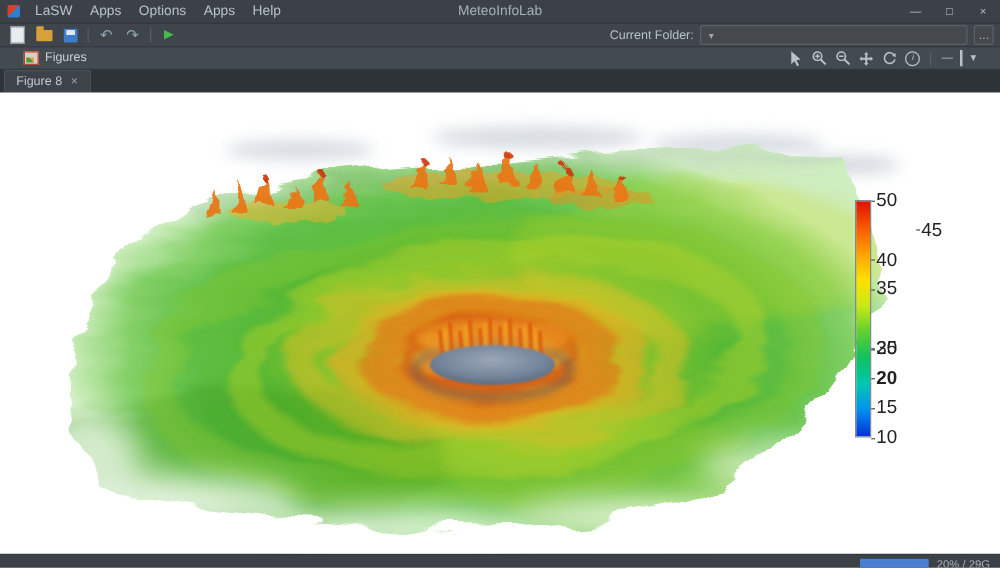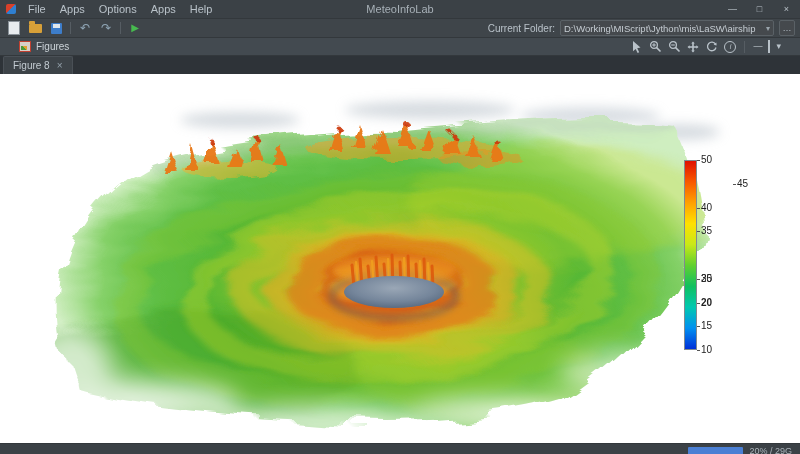--- a/index.html
+++ b/index.html
@@ -47,34 +47,34 @@
   .glyph{color:#b9c2c9;font-size:9px;line-height:1;}
   .tabbar{height:18px;background:#2e3338;display:flex;align-items:flex-end;padding-left:3px;}
   .tab{height:17px;background:#3d4348;display:flex;align-items:center;gap:7px;padding:0 9px;
        font-size:10px;color:#c3cbd1;border:1px solid #4a5056;border-bottom:none;
        border-radius:2px 2px 0 0;}
   .tab-close{color:#93a0aa;font-size:10px;line-height:1;}
   .content{position:relative;width:800px;height:369px;background:#ffffff;overflow:hidden;}
   .colorbar{position:absolute;left:684px;top:86px;width:60px;height:190px;}
   .cb-grad{position:absolute;left:0;top:0;width:13px;height:190px;border:1px solid #808a90;box-sizing:border-box;}
   .cb-ticks{position:absolute;left:17px;top:0;width:40px;height:190px;}
-  .cb-tick{position:absolute;transform:translateY(-50%);font-size:10px;color:#222;line-height:1;}
+  .cb-tick{position:absolute;transform:translateY(-50%);font-size:15px;color:#222;line-height:1;}
   .cb-tick::before{content:"";position:absolute;left:-4px;top:50%;width:3px;height:1px;background:#555;}
   .statusbar{height:14px;background:#3b4146;display:flex;align-items:center;
              justify-content:flex-end;gap:6px;padding:0 8px;font-size:9px;color:#aab3ba;
              border-top:1px solid #33383c;}
   .mem-bar{width:55px;height:9px;background:#4a7fd4;border-radius:1px;position:relative;overflow:hidden;}
   .mem-fill{height:100%;background:#5b8fe0;}
 </style>
 </head>
 <body>
 
 <div class="titlebar">
   <span class="app-ic"></span>
-  <span class="menu-item">File</span>
+  <span class="menu-item">LaSW</span>
   <span class="menu-item">Apps</span>
   <span class="menu-item">Options</span>
   <span class="menu-item">Apps</span>
   <span class="menu-item">Help</span>
   <span class="app-title">MeteoInfoLab</span>
   <span class="win-controls">
     <span class="win-btn">—</span>
     <span class="win-btn">□</span>
     <span class="win-btn">×</span>
   </span>
@@ -97,21 +97,20 @@
   <span class="tbtn">
       <span class="ic-arrow">↷</span>
     </span>
   <span class="sep"></span>
   <span class="tbtn">
       <span class="ic-run">▶</span>
     </span>
   <span class="folder-group">
     <span>Current Folder:</span>
     <span class="combo">
-      <span class="path-text">D:\Working\MIScript\Jython\mis\LaSW\airship</span>
       <span class="arrow">▾</span>
     </span>
     <span class="mini-btn">…</span>
   </span>
 </div>
 
 <div class="figbar">
   <span class="ic-fig"></span>
   <span>Figures</span>
   <span class="figtools">

